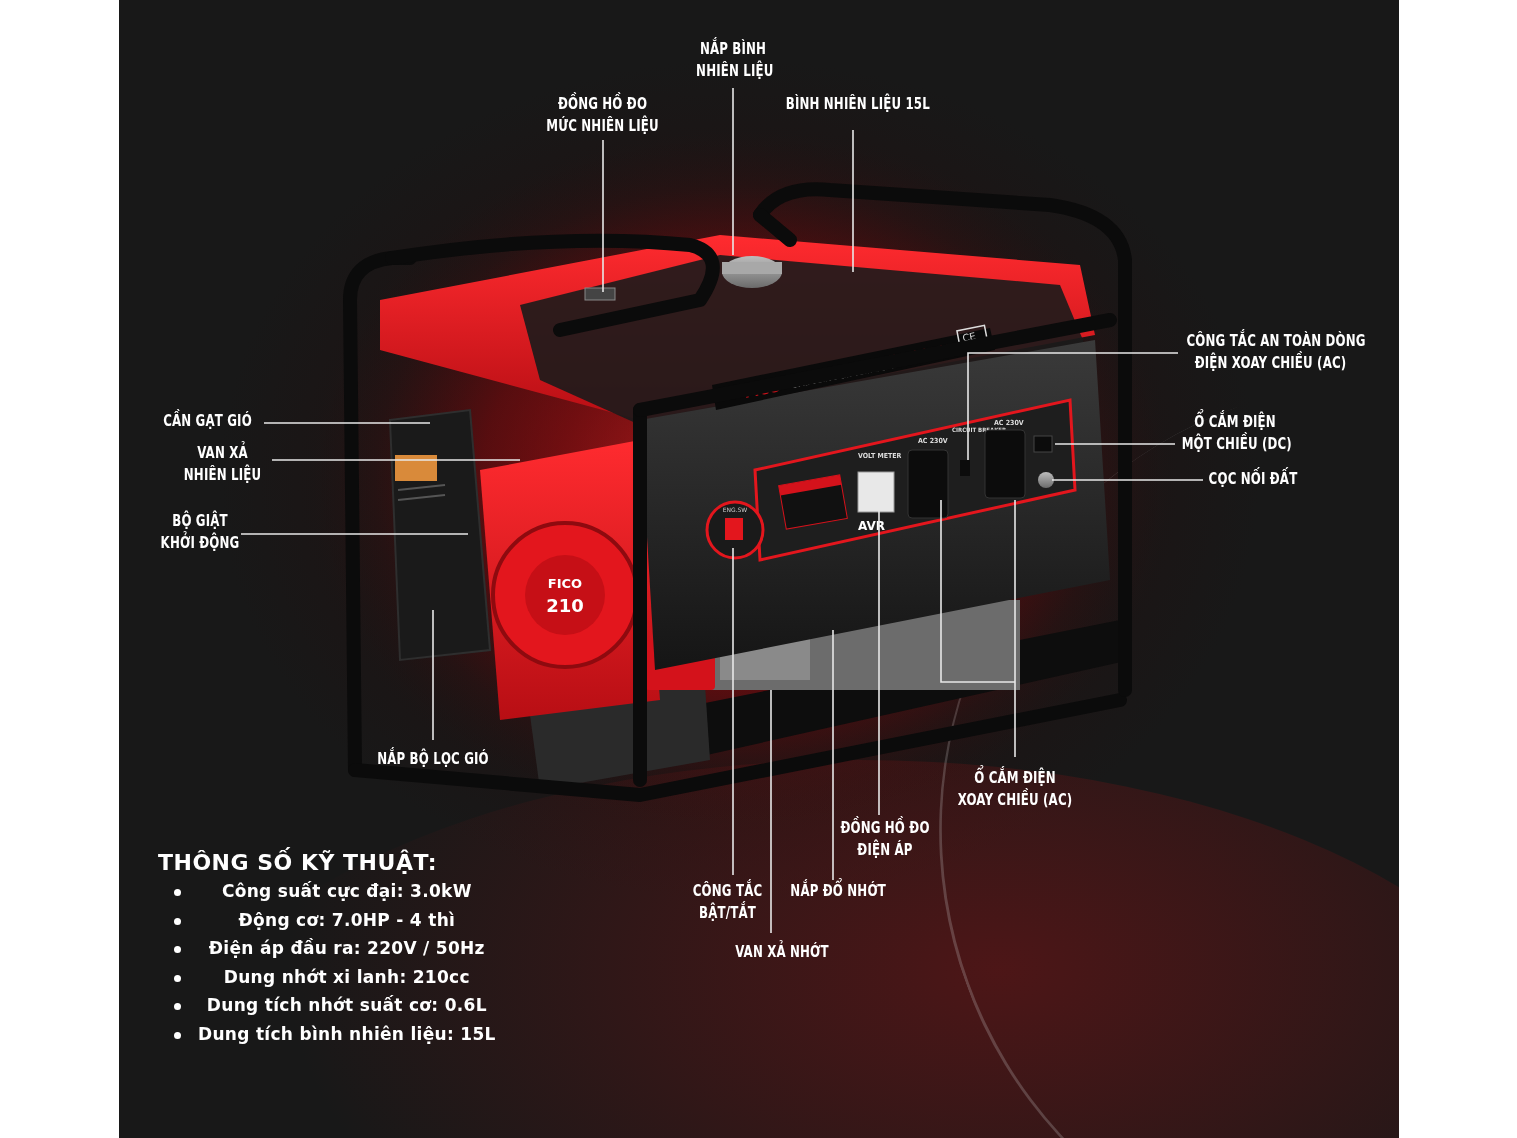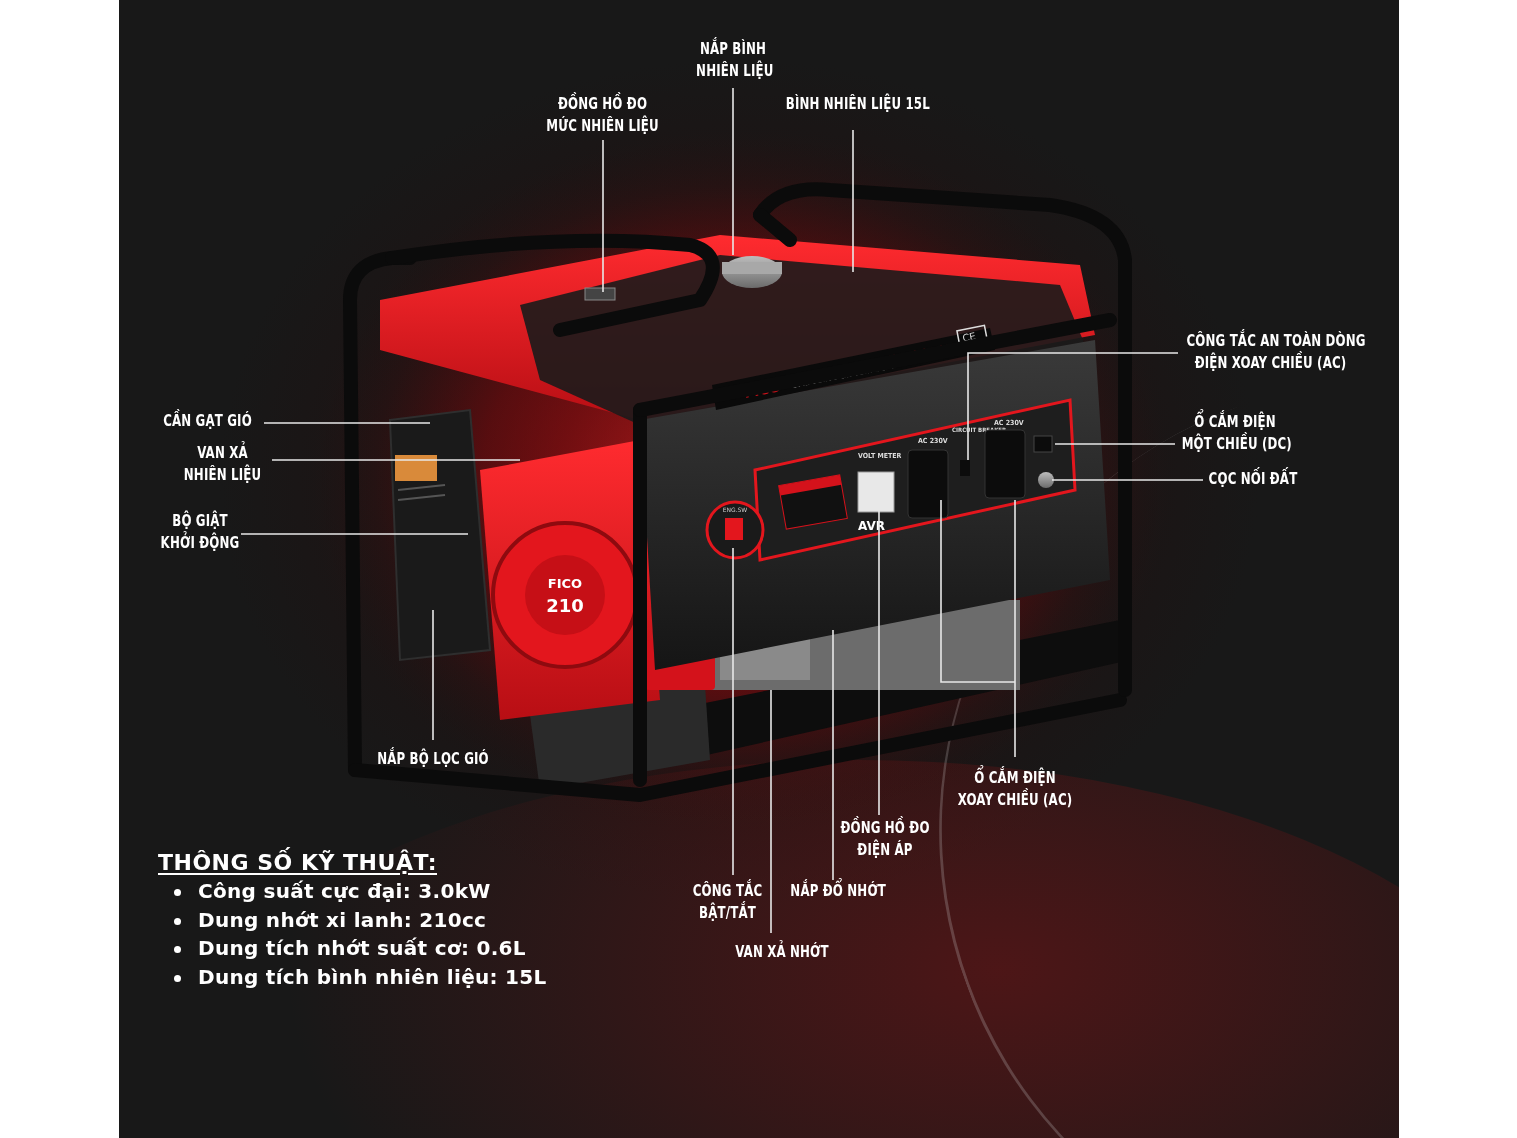--- a/index.html
+++ b/index.html
@@ -26,27 +26,27 @@
     font-family: "DejaVu Sans Condensed", "DejaVu Sans", sans-serif;
     font-weight: bold; font-size: 16px; line-height: 22px; text-align: center;
     letter-spacing: 0.2px; text-transform: uppercase;
     transform: scaleX(0.82); transform-origin: center top;
     white-space: nowrap;
   }
   .label span { display: block; }
   .specs { position: absolute; left: 158px; top: 850px; color: #ffffff; }
   .specs .title {
     font-family: "DejaVu Sans", sans-serif; font-weight: bold; font-size: 22px;
-    text-decoration: underline; text-underline-offset: 3px; letter-spacing: 0.5px;
+    text-underline-offset: 3px; letter-spacing: 0.5px;
     margin-bottom: 2px;
   }
   .specs ul { margin: 0; padding: 0; list-style: none; }
   .specs li {
-    font-family: "DejaVu Sans", sans-serif; font-weight: bold; font-size: 20px;
-    line-height: 28.5px; padding-left: 40px; position: relative; letter-spacing: 0.3px;
+    font-family: "DejaVu Sans", sans-serif; font-weight: bold; font-size: 17px;
+    line-height: 28.5px; padding-left: 40px; position: relative; letter-spacing: 0.3px; text-align: center;
   }
   .specs li::before {
     content: ""; position: absolute; left: 16px; top: 12px; width: 7px; height: 7px;
     border-radius: 50%; background: #ffffff;
   }
 </style>
 </head>
 <body>
 
 <div id="stage">
@@ -226,17 +226,19 @@
   <span>NẮP ĐỔ NHỚT</span>
 </div>
 <div class="label" style="left:722px; top:941px; width:120px;">
   <span>VAN XẢ NHỚT</span>
 </div>
 
 <div class="specs">
   <div class="title">THÔNG SỐ KỸ THUẬT:</div>
   <ul>
     <li>Công suất cực đại: 3.0kW</li>
+    <li>Động cơ: 7.0HP - 4 thì</li>
+    <li>Điện áp đầu ra: 220V / 50Hz</li>
     <li>Dung nhớt xi lanh: 210cc</li>
     <li>Dung tích nhớt suất cơ: 0.6L</li>
     <li>Dung tích bình nhiên liệu: 15L</li>
   </ul>
 </div>
 
 </body></html>

